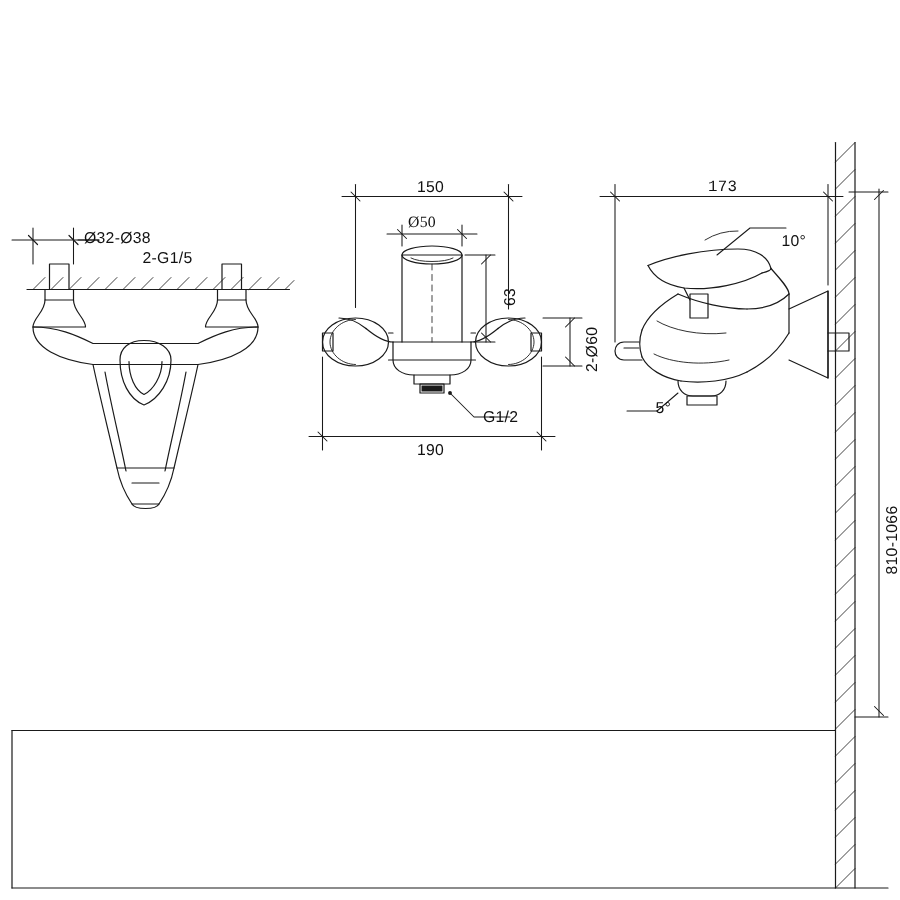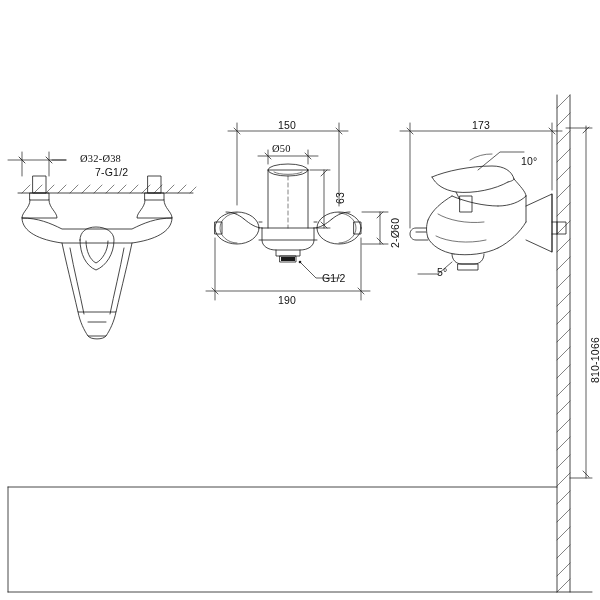--- a/index.html
+++ b/index.html
@@ -277,28 +277,28 @@
         <path d="M586 126 V478"></path>
         <path d="M583 133 L589 127"></path>
         <path d="M583 471 L589 477"></path>
         <path d="M566 128 H592"></path>
         <path d="M570 478 H592"></path>
       </g>
 
     </g>
   </svg>
 
-  <div class="dim-label" style="left:80px; top:153px;font-family:Liberation Serif, serif;">Ø32-Ø38</div>
-  <div class="dim-label" style="left:95px; top:166px;">7-G1/2</div>
+  <div class="dim-label" style="left:56px; top:153px;">Ø32-Ø38</div>
+  <div class="dim-label" style="left:95px; top:166px;">2-G1/5</div>
 
   <div class="dim-label" style="left:278px; top:119px;text-align:center;">150</div>
   <div class="dim-label" style="left:272px; top:143px;font-family:Liberation Serif, serif;">Ø50</div>
   <div class="dim-label vert" style="left:334px; top:204px;">63</div>
   <div class="dim-label vert" style="left:389px; top:248px;">2-Ø60</div>
   <div class="dim-label" style="left:322px; top:272px;">G1/2</div>
   <div class="dim-label" style="left:278px; top:294px;">190</div>
 
-  <div class="dim-label" style="left:472px; top:119px;">173</div>
+  <div class="dim-label" style="left:472px; top:119px;font-family:Liberation Mono, monospace;">173</div>
   <div class="dim-label" style="left:521px; top:155px;">10°</div>
   <div class="dim-label" style="left:437px; top:266px;">5°</div>
   <div class="dim-label vert" style="left:589px; top:383px;">810-1066</div>
 
 </div>
 
 </body></html>

